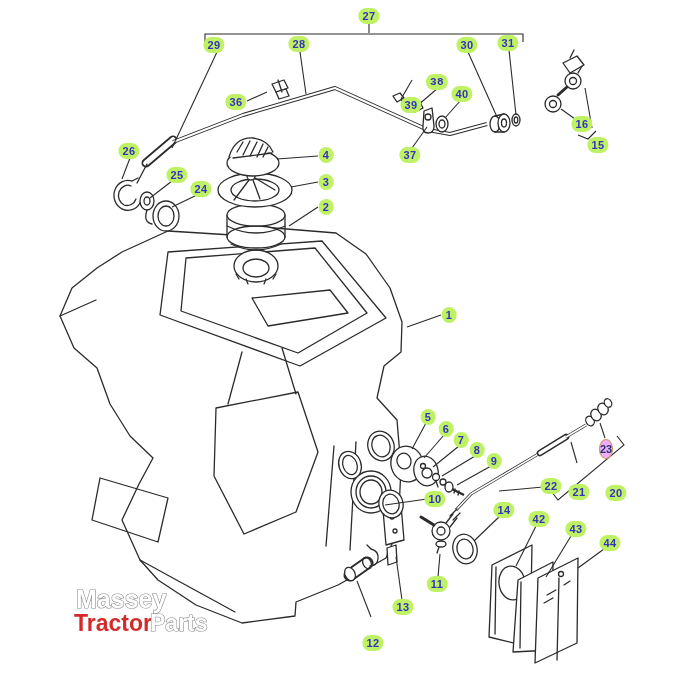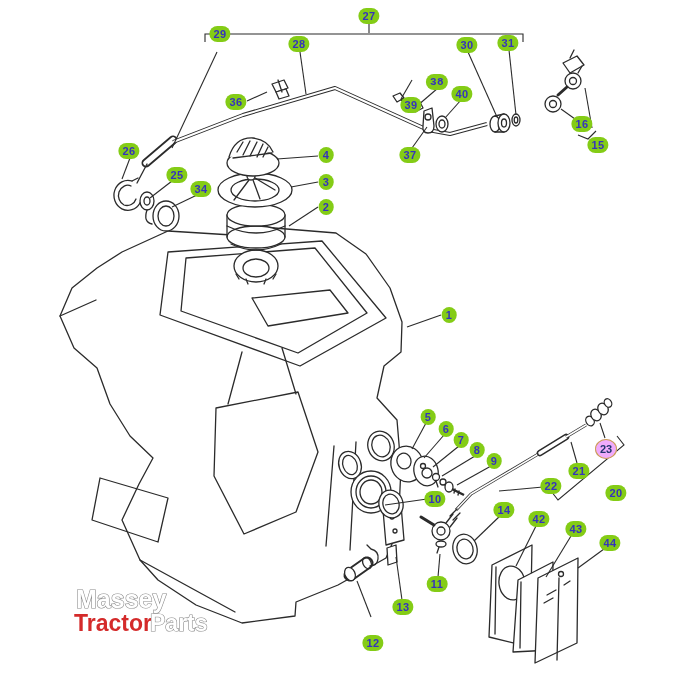--- a/index.html
+++ b/index.html
@@ -2,28 +2,28 @@
 <html><head>
 <meta charset="utf-8">
 <style>
   html,body{margin:0;padding:0;background:#fff;}
   .stage{position:relative;width:696px;height:696px;background:#ffffff;overflow:hidden;
          font-family:"Liberation Sans",sans-serif;}
   .stage svg{position:absolute;left:0;top:0;}
   .labels-layer{position:absolute;left:0;top:0;width:696px;height:696px;}
   .plabel{
     position:absolute;transform:translate(-50%,-50%);
-    background:#84cc16;color:#3533bc;
+    background:#bef264;color:#3533bc;
     font-size:11px;font-weight:bold;letter-spacing:.5px;
     line-height:14px;padding:1px 4px;border-radius:8px;
     cursor:pointer;user-select:none;white-space:nowrap;
   }
   .plabel.hl{
     background:#f0abfc;color:#23356f;
-    width:22px;height:20px;padding:0;border-radius:50%;
+    width:14px;height:20px;padding:0;border-radius:50%;
     text-align:center;line-height:20px;letter-spacing:0;
     box-shadow:0 0 0 1px #caa24e inset;
   }
   
   .art{stroke:#2b2b2b;fill:none;stroke-width:1.3;stroke-linejoin:round;stroke-linecap:round;}
   .artw{stroke:#2b2b2b;fill:#ffffff;stroke-width:1.3;stroke-linejoin:round;stroke-linecap:round;}
   #leader-lines line,#leader-lines polyline{stroke:#2b2b2b;stroke-width:1.1;fill:none;}
 </style>
 </head>
 <body>
@@ -269,45 +269,45 @@
 
     <g font-family="Liberation Sans, sans-serif" font-weight="bold">
       <text x="76" y="608" font-size="25" fill="#ffffff" stroke="#8c8c8c" stroke-width="1.2" paint-order="stroke">Massey</text>
       <text x="74" y="631" font-size="23" fill="#d42a2a">Tractor</text>
       <text x="150" y="631" font-size="23" fill="#ffffff" stroke="#8c8c8c" stroke-width="1.2" paint-order="stroke">Parts</text>
     </g>
   </svg>
 
   <div class="labels-layer">
       <div class="plabel" style="left: 369px; top: 16px;">27</div>
-      <div class="plabel" style="left: 214px; top: 34px; margin-left: 6px;">29</div>
+      <div class="plabel" style="left: 214px; top: 45px;">29</div>
       <div class="plabel" style="left: 299px; top: 44px;">28</div>
       <div class="plabel" style="left: 467px; top: 45px;">30</div>
       <div class="plabel" style="left: 508px; top: 43px;">31</div>
       <div class="plabel" style="left: 411px; top: 73px; margin-top: 32px;">39</div>
       <div class="plabel" style="left: 437px; top: 82px; font-family: Liberation Mono, monospace;">38</div>
       <div class="plabel" style="left: 462px; top: 94px;">40</div>
       <div class="plabel" style="left: 236px; top: 102px;">36</div>
       <div class="plabel" style="left: 410px; top: 155px;">37</div>
       <div class="plabel" style="left: 582px; top: 124px;">16</div>
       <div class="plabel" style="left: 598px; top: 145px;">15</div>
       <div class="plabel" style="left: 129px; top: 151px;">26</div>
       <div class="plabel" style="left: 177px; top: 175px;">25</div>
-      <div class="plabel" style="left: 201px; top: 189px;">34</div>
+      <div class="plabel" style="left: 201px; top: 189px;">24</div>
       <div class="plabel" style="left: 326px; top: 155px;">4</div>
       <div class="plabel" style="left: 326px; top: 182px;">3</div>
       <div class="plabel" style="left: 326px; top: 207px;">2</div>
       <div class="plabel" style="left: 449px; top: 315px;">1</div>
       <div class="plabel" style="left: 428px; top: 417px;">5</div>
       <div class="plabel" style="left: 446px; top: 429px;">6</div>
       <div class="plabel" style="left: 461px; top: 440px;">7</div>
       <div class="plabel" style="left: 477px; top: 450px;">8</div>
       <div class="plabel" style="left: 494px; top: 461px;">9</div>
       <div class="plabel" style="left: 435px; top: 499px;">10</div>
-      <div class="plabel" style="left: 579px; top: 471px;">21</div>
+      <div class="plabel" style="left: 579px; top: 492px;">21</div>
       <div class="plabel" style="left: 551px; top: 486px;">22</div>
       <div class="plabel hl" style="left: 606px; top: 449px;">23</div>
       <div class="plabel" style="left: 616px; top: 493px;">20</div>
       <div class="plabel" style="left: 504px; top: 510px;">14</div>
       <div class="plabel" style="left: 539px; top: 519px;">42</div>
       <div class="plabel" style="left: 576px; top: 529px;">43</div>
       <div class="plabel" style="left: 610px; top: 543px;">44</div>
       <div class="plabel" style="left: 437px; top: 584px; text-align: center;">11</div>
       <div class="plabel" style="left: 403px; top: 607px;">13</div>
       <div class="plabel" style="left: 373px; top: 643px;">12</div>

